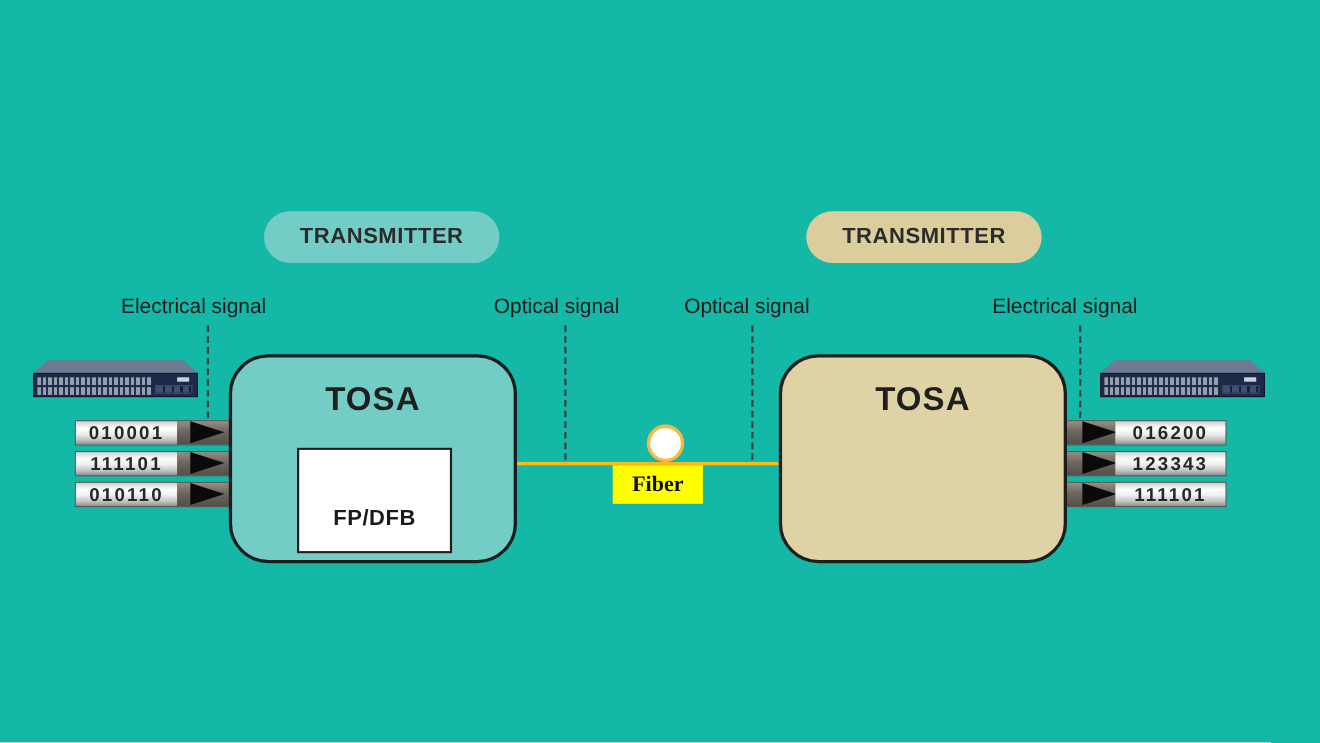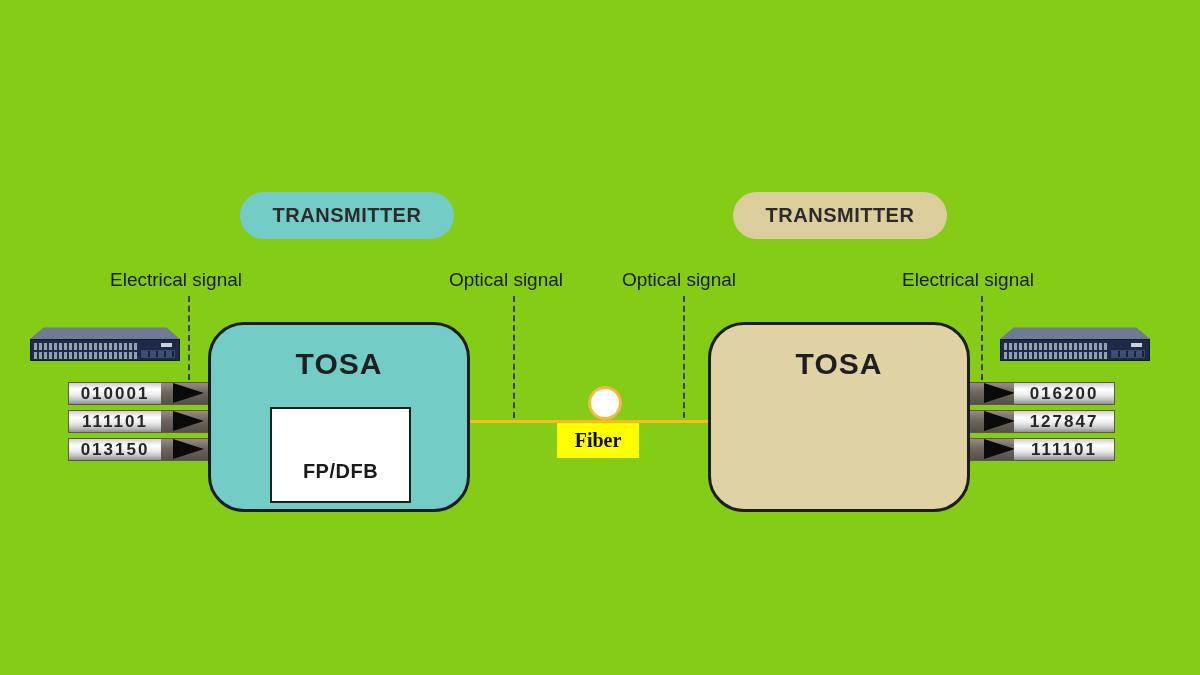--- a/index.html
+++ b/index.html
@@ -1,17 +1,17 @@
 <!DOCTYPE html>
 <html><head>
 <meta charset="utf-8">
 <style>
   html,body{margin:0;padding:0;background:#ffffff;}
   .canvas{
-    position:relative;width:1200px;height:675px;background:#84cc16;overflow:hidden;
+    position:relative;width:1200px;height:675px;background:#14b8a6;overflow:hidden;
     font-family:"Liberation Sans","DejaVu Sans",sans-serif;color:#1f1f1f;
   }
 
   
   .badge{
     position:absolute;top:192px;width:214px;height:47px;border-radius:24px;
     display:flex;align-items:center;justify-content:center;
     font-weight:bold;font-size:20px;letter-spacing:.5px;color:#2b2b2b;
   }
   .badge.left{left:240px;background:#74ccc6;}
@@ -160,40 +160,40 @@
     </div>
     <div class="bar r2">
       <div class="bar-light">
           <span class="bar-text">111101</span>
         </div>
       <div class="bar-dark"></div>
       <div class="tri"></div>
     </div>
     <div class="bar r3">
       <div class="bar-light">
-          <span class="bar-text">013150</span>
+          <span class="bar-text">010110</span>
         </div>
       <div class="bar-dark"></div>
       <div class="tri"></div>
     </div>
   </div>
 
   <div class="bars-right">
     <div class="bar r1">
       <div class="bar-dark"></div>
       <div class="tri"></div>
       <div class="bar-light">
           <span class="bar-text">016200</span>
         </div>
     </div>
     <div class="bar r2">
       <div class="bar-dark"></div>
       <div class="tri"></div>
       <div class="bar-light">
-          <span class="bar-text">127847</span>
+          <span class="bar-text">123343</span>
         </div>
     </div>
     <div class="bar r3">
       <div class="bar-dark"></div>
       <div class="tri"></div>
       <div class="bar-light">
           <span class="bar-text">111101</span>
         </div>
     </div>
   </div>

